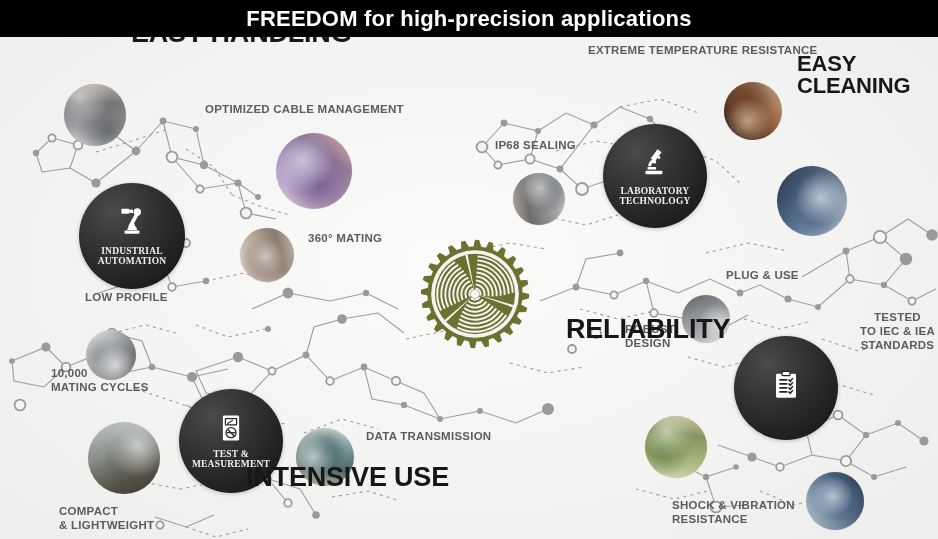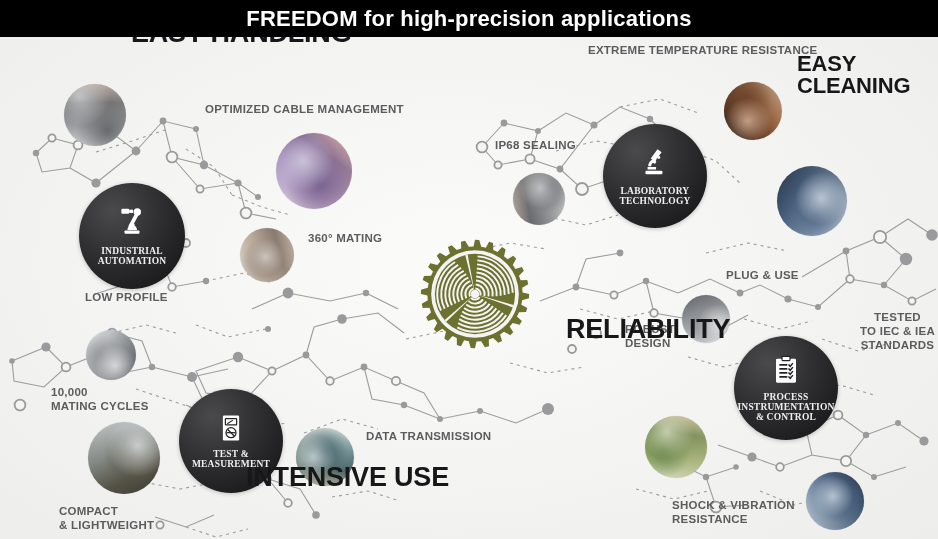--- a/index.html
+++ b/index.html
@@ -480,31 +480,28 @@
           <rect x="14" y="33" width="12" height="2.6"></rect>
         </g>
         <g fill="none" stroke="#232325" stroke-width="2.2" stroke-linecap="square">
           <path d="M28.5 16.6l1.8 1.9 3.4-4"></path>
           <path d="M28.5 22.6l1.8 1.9 3.4-4"></path>
           <path d="M28.5 28.6l1.8 1.9 3.4-4"></path>
           <path d="M28.5 34.6l1.8 1.9 3.4-4"></path>
         </g>
       </g>
             </svg></div>
-          <div class="hub-label">PROCESS
-INSTRUMENTATION
-&amp; CONTROL</div>
         </div>
       </div>
 
     <div id="label-layer">
         <div class="flabel abs" style="left: 205px; top: 65px; color: rgb(92, 92, 94); text-align: center;">OPTIMIZED CABLE MANAGEMENT</div>
         <div class="flabel abs" style="left: 308px; top: 194px; color: rgb(92, 92, 94);">360° MATING</div>
         <div class="flabel abs" style="left: 85px; top: 253px; color: rgb(92, 92, 94);">LOW PROFILE</div>
-        <div class="flabel abs" style="left: 51px; top: 348px; color: rgb(92, 92, 94);">10,000
+        <div class="flabel abs" style="left: 51px; top: 329px; color: rgb(92, 92, 94);">10,000
 MATING CYCLES</div>
         <div class="flabel abs" style="left: 59px; top: 467px; color: rgb(92, 92, 94);">COMPACT
 &amp; LIGHTWEIGHT</div>
         <div class="flabel abs" style="left: 366px; top: 392px; color: rgb(92, 92, 94);">DATA TRANSMISSION</div>
         <div class="flabel abs" style="left: 588px; top: 6px; color: rgb(92, 92, 94);">EXTREME TEMPERATURE RESISTANCE</div>
         <div class="flabel abs" style="left: 495px; top: 101px; color: rgb(92, 92, 94);">IP68 SEALING</div>
         <div class="flabel abs" style="left: 726px; top: 231px; color: rgb(92, 92, 94);">PLUG &amp; USE</div>
         <div class="flabel abs" style="left: 625px; top: 285px; color: rgb(92, 92, 94);">ROBUST
 DESIGN</div>
         <div class="flabel abs" style="left: auto; top: 273px; color: rgb(92, 92, 94); right: 3px; text-align: center;">TESTED

